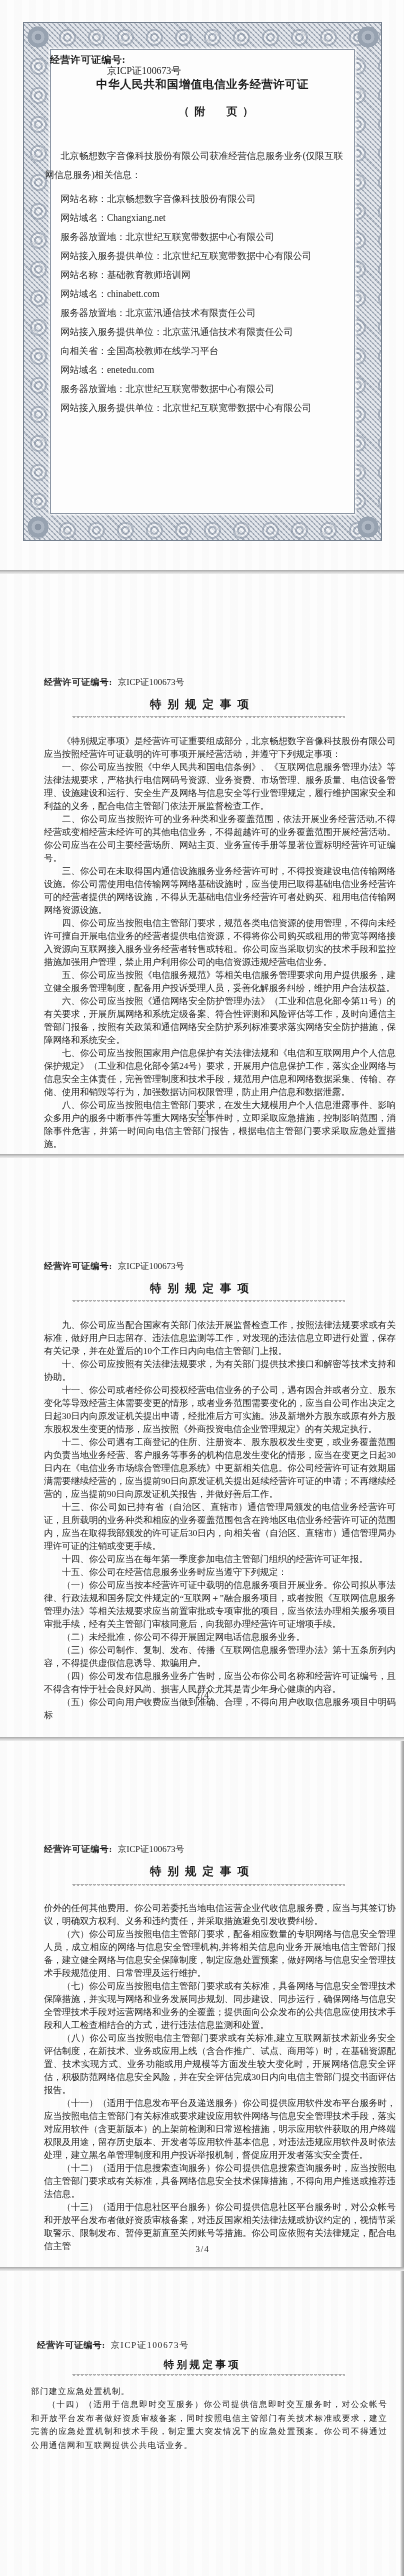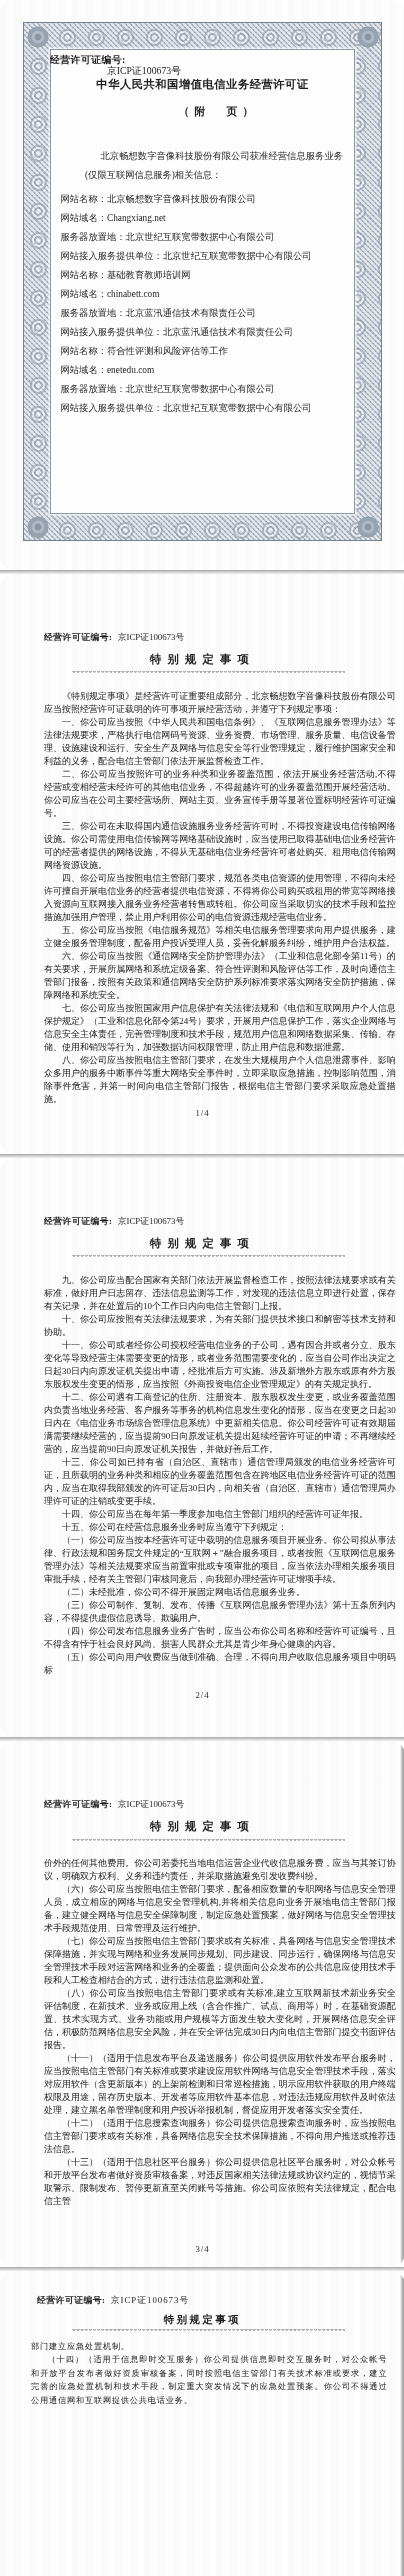--- a/index.html
+++ b/index.html
@@ -1,19 +1,19 @@
 <!DOCTYPE html>
 <html style="font-size:8.2px"><head>
 <meta charset="utf-8">
 <style>
   html,body{margin:0;padding:0;background:#ffffff;}
   body{width:405px;font-family:"Liberation Serif","DejaVu Serif",serif;color:#1e1e1e;}
   .canvas{width:405px;}
   .page{position:relative;width:405px;overflow:hidden;background:
-    repeating-linear-gradient(90deg, rgba(0,0,0,0.012) 0 7.2px, rgba(0,0,0,0) 7.2px 14.4px),#fdfdfd; border-radius: 14px;}
+    repeating-linear-gradient(90deg, rgba(0,0,0,0.012) 0 7.2px, rgba(0,0,0,0) 7.2px 14.4px),#fdfdfd;}
   .gap{height:4.1px;background:linear-gradient(180deg,#a8a8a8,#dedede 70%,#eeeeee);}
 
   
   #p1{height:570px;}
   .frame{position:absolute;left:23px;right:23px;top:22px;bottom:29px;
     border:0.5px solid #76818f;background-color:#b9c1cc;
     background-image:
       radial-gradient(circle 8.8px at 14.4px 14.4px, rgba(255,255,255,0.55) 2.1px, rgba(140,151,167,0.6) 2.6px 4.1px, rgba(255,255,255,0.45) 4.6px 6.2px, rgba(140,151,167,0.55) 6.7px 8.2px, rgba(0,0,0,0) 8.8px),
       repeating-linear-gradient(45deg, rgba(148,158,172,0.5) 0 1.5px, rgba(228,231,236,0.9) 1.5px 3.6px),
       repeating-linear-gradient(-45deg, rgba(148,158,172,0.45) 0 1.5px, rgba(228,231,236,0.85) 1.5px 3.6px);
@@ -26,27 +26,27 @@
   .corner.bl{left:-0.5px;bottom:-0.5px}.corner.br{right:-0.5px;bottom:-0.5px}
   .cert-label{position:absolute;left:50px;top:54px;font-size:9.8px;font-weight:700;letter-spacing:0.5px;}
   .cert-number{position:absolute;left:107px;top:65px;font-size:9.8px;font-weight:500;}
   .cert-title{position:absolute;left:0;right:0;top:77px;margin:0;text-align:center;
     font-size:11.3px;font-weight:700;letter-spacing:0.5px;}
   .cert-sub{position:absolute;left:0;right:0;top:105px;text-align:center;
     font-size:10.8px;font-weight:700;letter-spacing:5.2px;padding-left:32px;}
   .cert-body{position:absolute;left:45px;top:147px;width:298px;font-size:9.3px;
     line-height:19px;font-weight:500;text-align:justify;word-break:break-all;}
   .cert-body p{margin:0;text-indent:15.5px;}
-  .cert-body .cert-intro{margin-bottom:4.6px;padding-left:40px;}
+  .cert-body .cert-intro{margin-bottom:4.6px;}
 
   
   .text-page{font-weight:500;}
   #p2{height:580px;}#p3{height:579px;}#p4{height:526px;}#p5{height:602px;}
   .tp-pad{padding-top:58px;}
-  .hdr{margin-left:44px;font-size:8.8px;white-space:nowrap;}
+  .hdr{margin-left:44px;font-size:8.8px;white-space:nowrap;margin-top:45px;}
   .hdr-label{font-weight:700;letter-spacing:0.5px;}
   .hdr-num{margin-left:5.2px;font-weight:500;}
   .sp-title{margin:8.2px 0 0 0;text-align:center;font-size:11.3px;font-weight:700;letter-spacing:6.2px;}
   .zigzag{width:273px;height:4.1px;margin:4.1px auto 0 72px;opacity:.75;
     background:
       linear-gradient(135deg,#8f8f8f 25%,rgba(0,0,0,0) 25%) -2.1px 0/4.1px 4.1px repeat-x,
       linear-gradient(225deg,#8f8f8f 25%,rgba(0,0,0,0) 25%) -2.1px 0/4.1px 4.1px repeat-x;}
   .tp-body{margin:14.4px 9.3px 0 44px;font-size:9px;line-height:13px;
     text-align:justify;word-break:break-all;color:#202020;}
   .tp-body p{margin:0;text-indent:2em;}
@@ -84,21 +84,21 @@
       <p class="cert-intro">北京畅想数字音像科技股份有限公司获准经营信息服务业务(仅限互联网信息服务)相关信息：</p>
       <div id="cert-entries">
           <p>网站名称：北京畅想数字音像科技股份有限公司</p>
           <p>网站域名：Changxiang.net</p>
           <p>服务器放置地：北京世纪互联宽带数据中心有限公司</p>
           <p>网站接入服务提供单位：北京世纪互联宽带数据中心有限公司</p>
           <p>网站名称：基础教育教师培训网</p>
           <p>网站域名：chinabett.com</p>
           <p>服务器放置地：北京蓝汛通信技术有限责任公司</p>
           <p>网站接入服务提供单位：北京蓝汛通信技术有限责任公司</p>
-          <p>网站名称：符合性评测和风险评估等工作</p>
+          <p>向相关省：全国高校教师在线学习平台</p>
           <p>网站域名：enetedu.com</p>
           <p>服务器放置地：北京世纪互联宽带数据中心有限公司</p>
           <p>网站接入服务提供单位：北京世纪互联宽带数据中心有限公司</p>
         </div>
     </div>
   </section>
 
   <div class="gap"></div>
 
   <section class="page text-page" id="p2">

